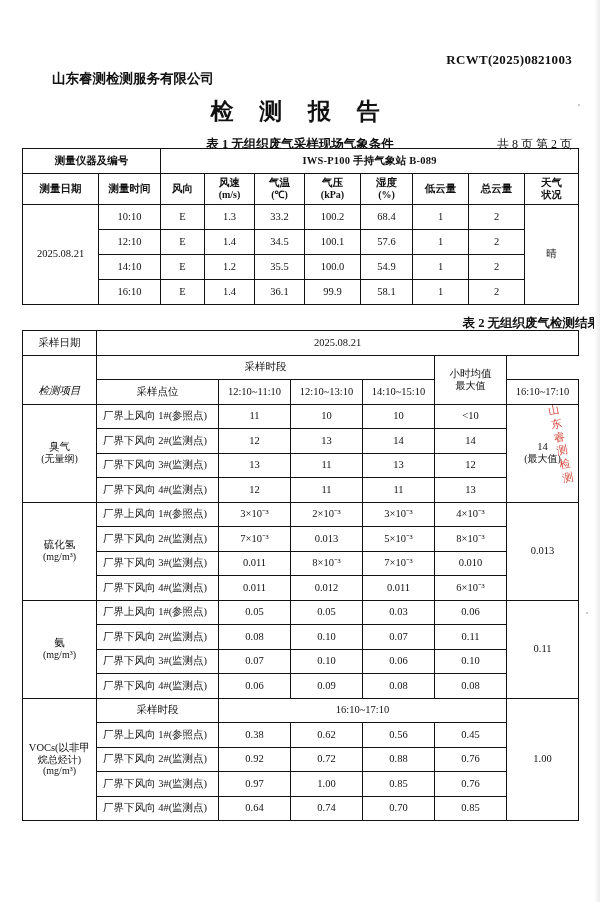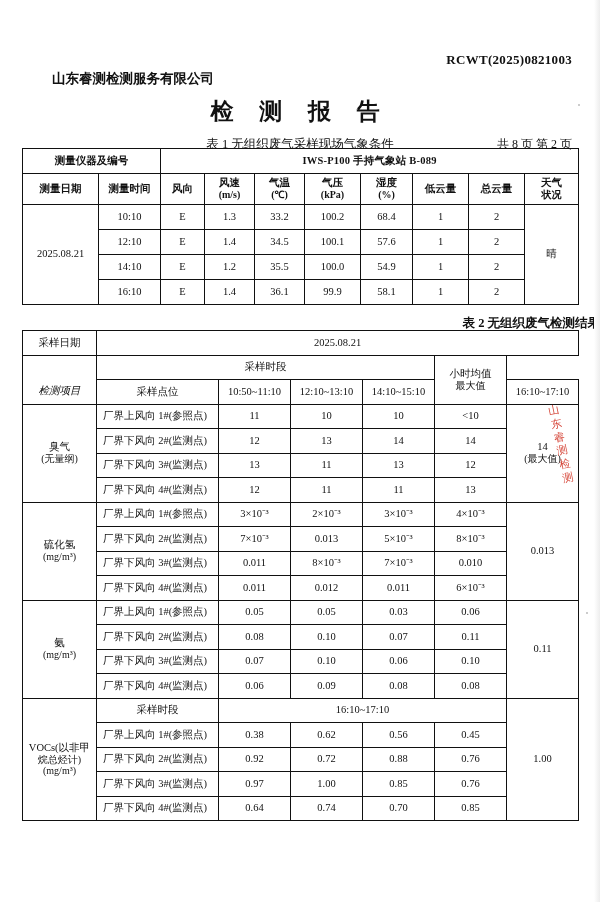--- a/index.html
+++ b/index.html
@@ -25,21 +25,21 @@
     font-size:13.5px;font-weight:bold;
   }
   .report-title{
     position:absolute;top:96px;left:0;width:100%;
     text-align:center;
     font-size:23px;font-weight:bold;
     letter-spacing:10px;
   }
   .tbl1-cap{
     position:absolute;top:136px;left:0;width:100%;
-    text-align:center;font-size:12.5px;font-weight:normal;
+    text-align:center;font-size:12.5px;font-weight:bold;
   }
   .pagenum{
     position:absolute;top:136px;right:28px;
     font-size:12px;font-weight:normal;
   }
   .tbl2-cap{
     position:absolute;top:315px;left:0;width:100%;
     text-align:right;font-size:12.5px;font-weight:bold;
   }
   table{
@@ -212,21 +212,21 @@
         <td style="border-bottom:none;"></td>
         <td colspan="4">采样时段</td>
         <td rowspan="2">
           <span>小时均值</span>
           <span class="unit">最大值</span>
         </td>
       </tr>
       <tr>
         <td style="border-top:none;font-style:italic;">检测项目</td>
         <td>采样点位</td>
-        <td>10:50~11:10</td>
+        <td>12:10~11:10</td>
         <td>12:10~13:10</td>
         <td>14:10~15:10</td>
         <td>16:10~17:10</td>
       </tr>
 
       <tr>
         <td rowspan="4">
           <span>臭气</span>
           <span class="unit">(无量纲)</span>
         </td>

